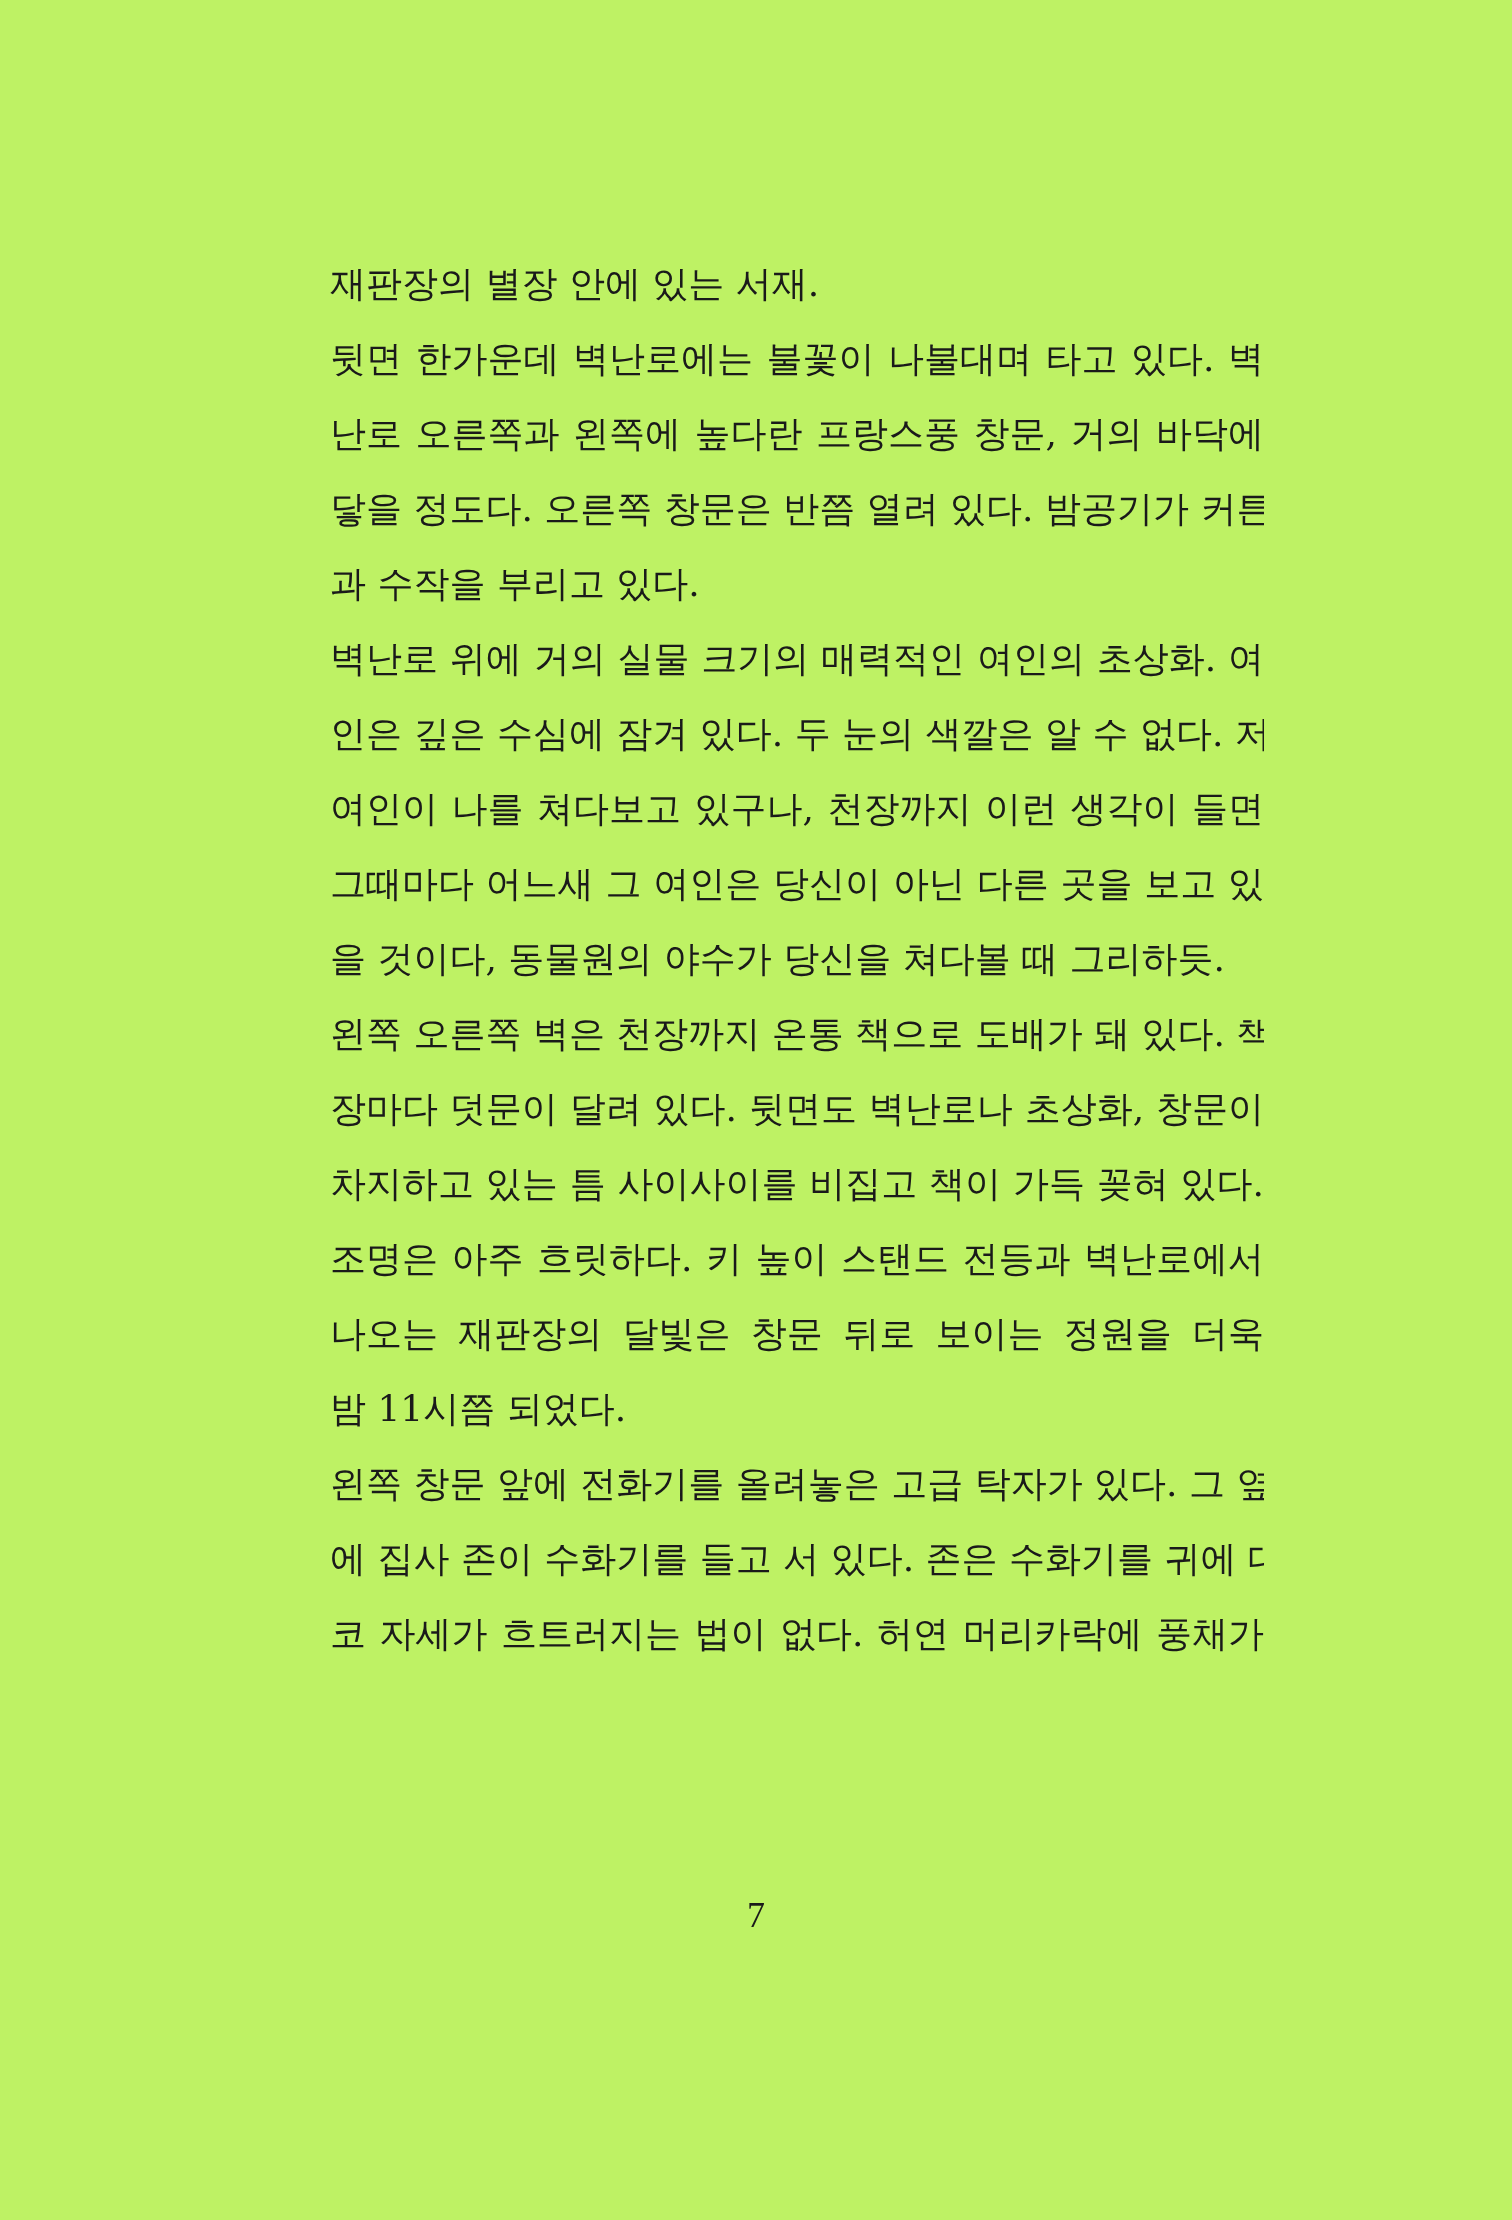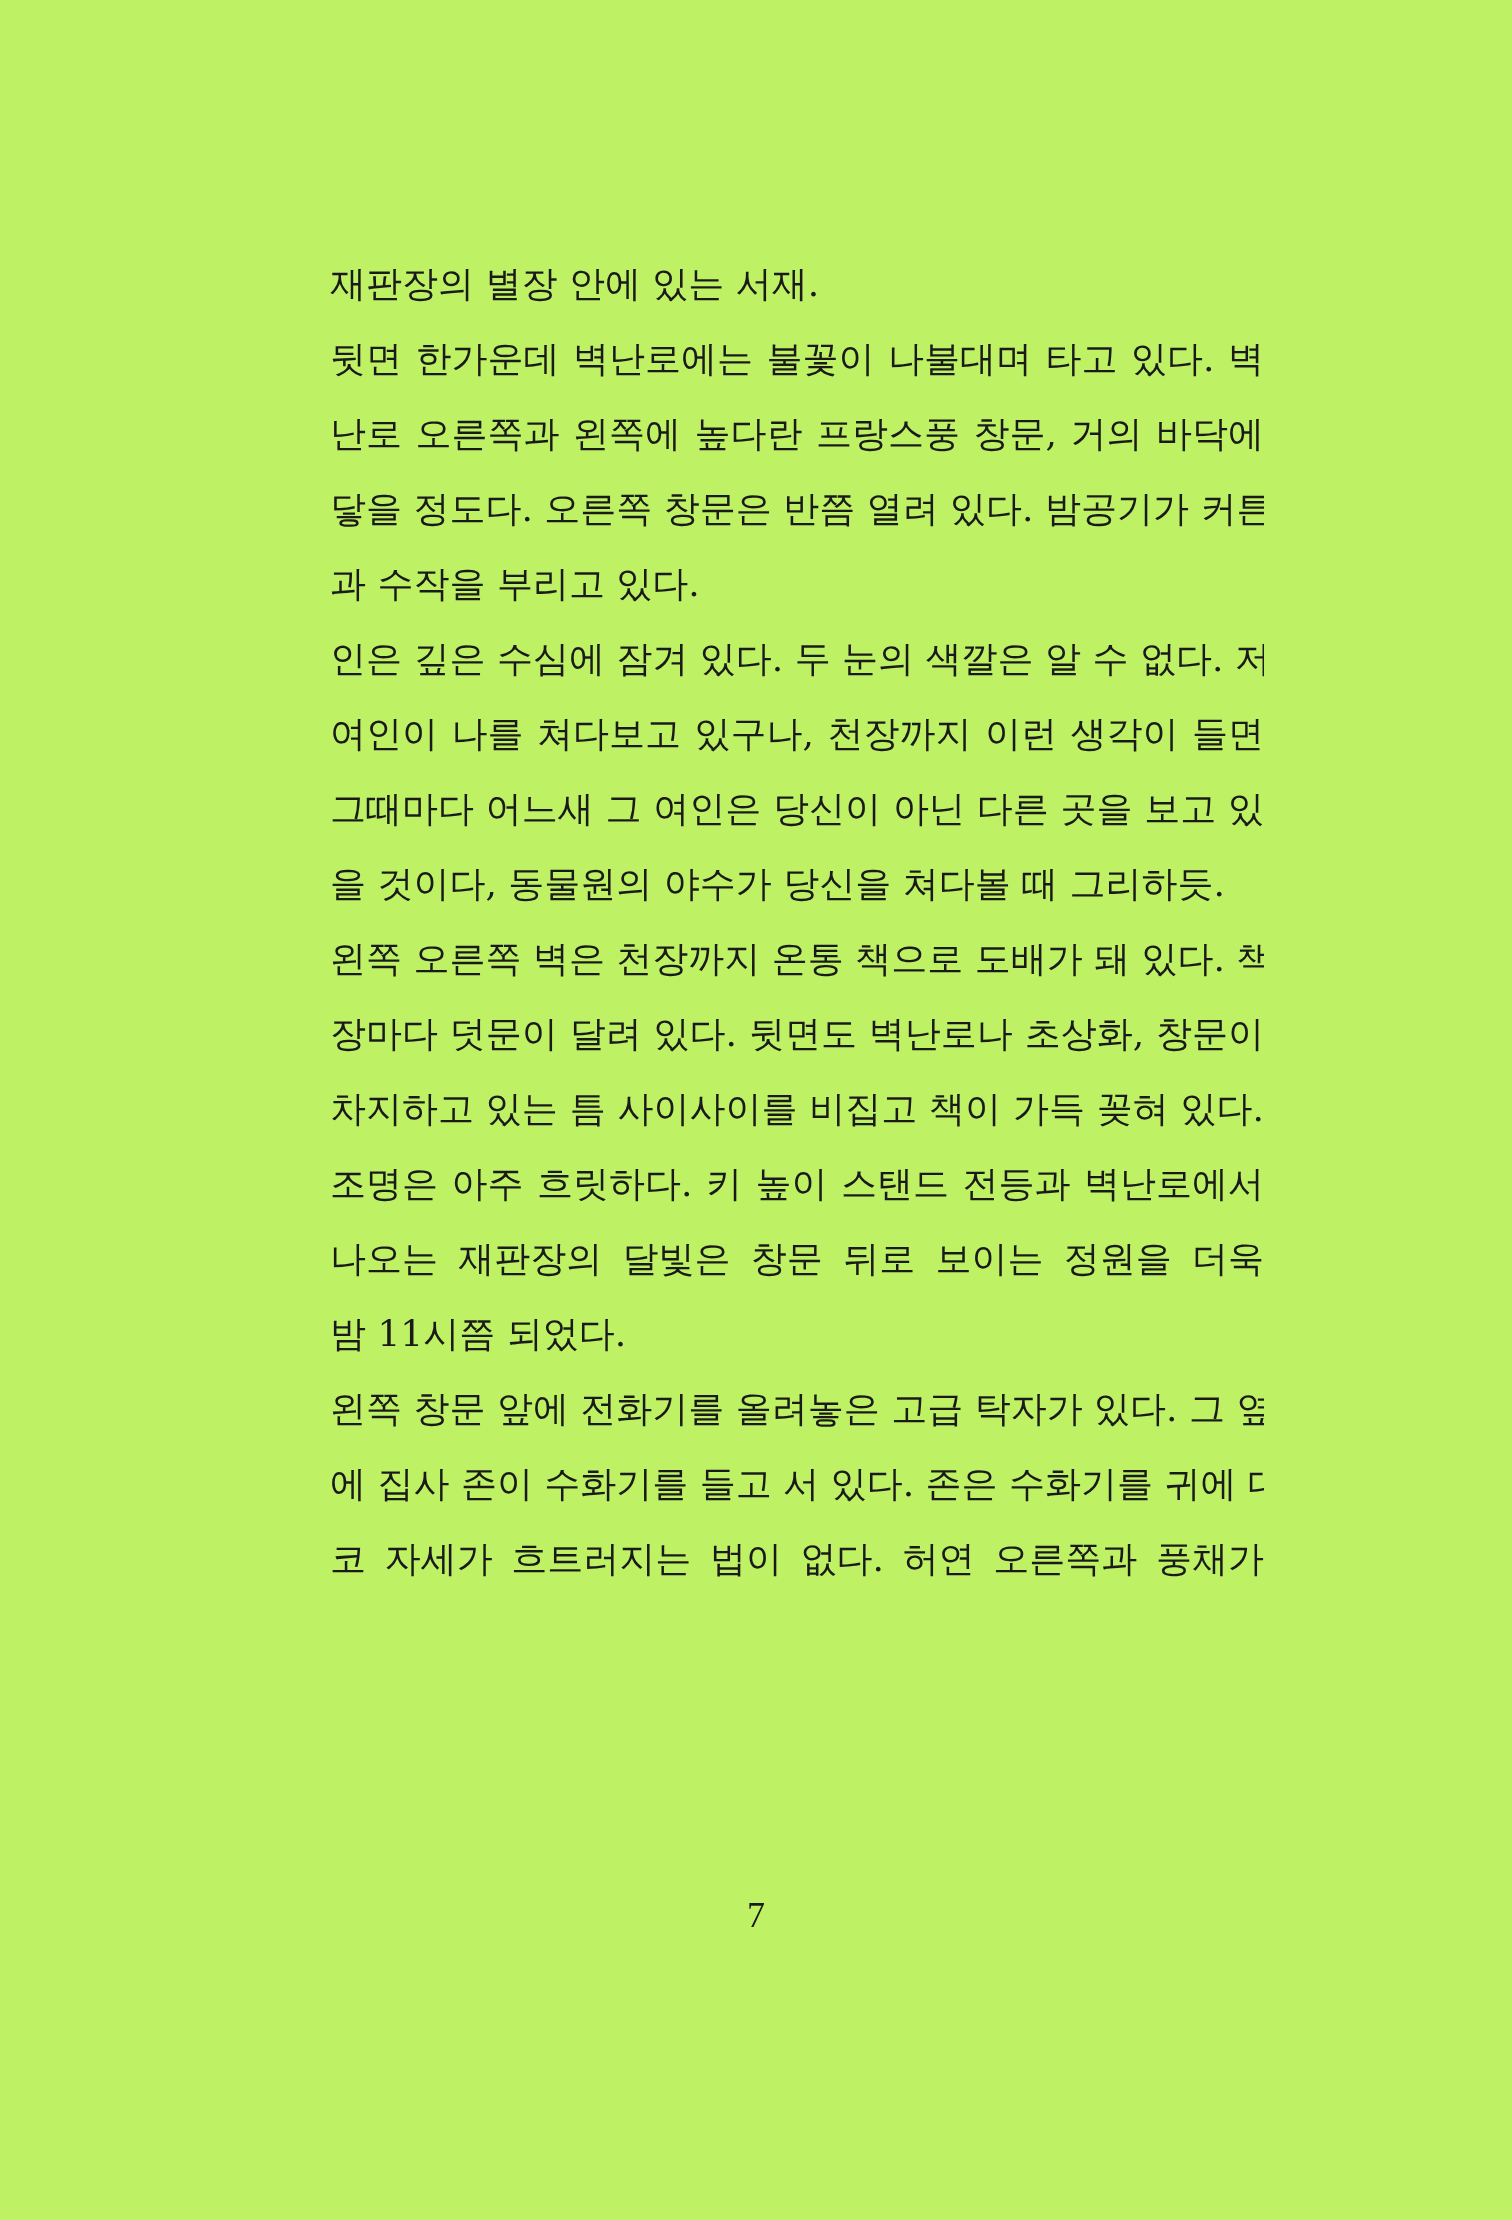--- a/index.html
+++ b/index.html
@@ -56,28 +56,29 @@
 </head>
 <body>
 
 <div class="page">
   <div class="text-block">
     <span class="line last">재판장의 별장 안에 있는 서재.</span>
     <span class="line">뒷면 한가운데 벽난로에는 불꽃이 나불대며 타고 있다. 벽</span>
     <span class="line">난로 오른쪽과 왼쪽에 높다란 프랑스풍 창문, 거의 바닥에</span>
     <span class="line">닿을 정도다. 오른쪽 창문은 반쯤 열려 있다. 밤공기가 커튼</span>
     <span class="line last">과 수작을 부리고 있다.</span>
+    <span class="line">벽난로 위에 거의 실물 크기의 매력적인 여인의 초상화. 여</span>
     <span class="line">인은 깊은 수심에 잠겨 있다. 두 눈의 색깔은 알 수 없다. 저</span>
     <span class="line">여인이 나를 쳐다보고 있구나, 천장까지 이런 생각이 들면</span>
     <span class="line">그때마다 어느새 그 여인은 당신이 아닌 다른 곳을 보고 있</span>
     <span class="line last">을 것이다, 동물원의 야수가 당신을 쳐다볼 때 그리하듯.</span>
     <span class="line">왼쪽 오른쪽 벽은 천장까지 온통 책으로 도배가 돼 있다. 책</span>
     <span class="line">장마다 덧문이 달려 있다. 뒷면도 벽난로나 초상화, 창문이</span>
     <span class="line">차지하고 있는 틈 사이사이를 비집고 책이 가득 꽂혀 있다.</span>
     <span class="line">조명은 아주 흐릿하다. 키 높이 스탠드 전등과 벽난로에서</span>
     <span class="line">나오는 재판장의 달빛은 창문 뒤로 보이는 정원을 더욱</span>
     <span class="line last">밤 11시쯤 되었다.</span>
     <span class="line">왼쪽 창문 앞에 전화기를 올려놓은 고급 탁자가 있다. 그 옆</span>
     <span class="line">에 집사 존이 수화기를 들고 서 있다. 존은 수화기를 귀에 대</span>
-    <span class="line">코 자세가 흐트러지는 법이 없다. 허연 오른쪽과 풍채가</span>
+    <span class="line">코 자세가 흐트러지는 법이 없다. 허연 머리카락에 풍채가</span>
   </div>
   <div class="page-number">7</div>
 </div>
 
 </body></html>

